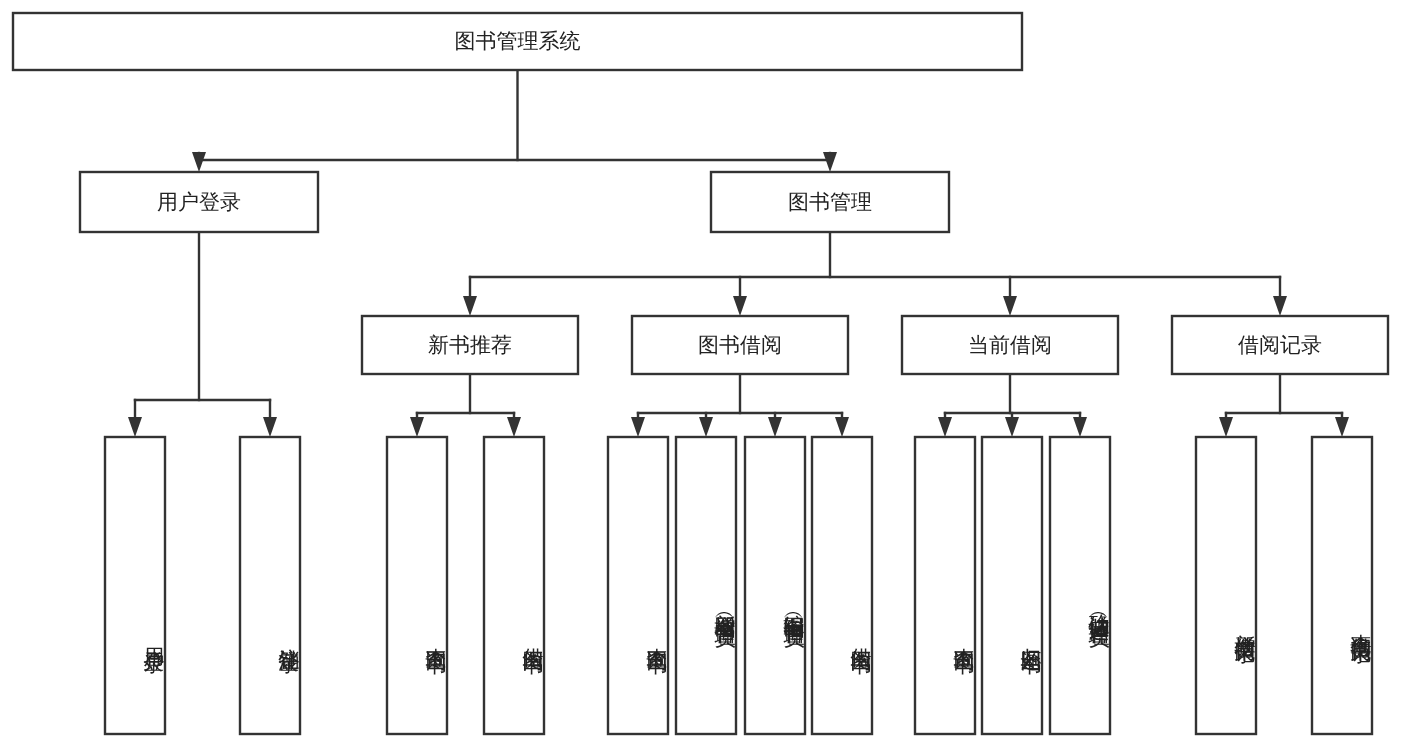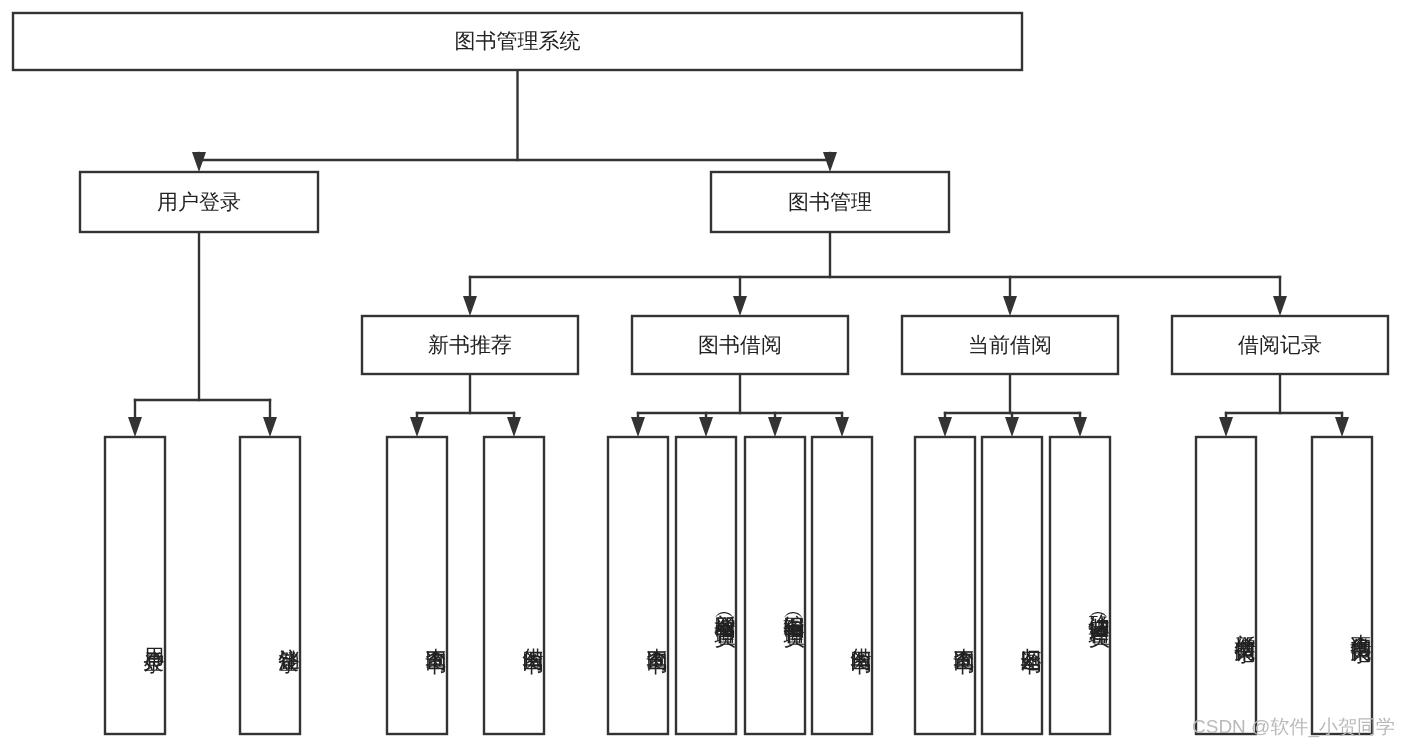--- a/index.html
+++ b/index.html
@@ -173,15 +173,14 @@
       <div class="node-label-v" style="left: 676px; top: 482px; width: 60px; height: 248px;">新增图书（管理员）</div>
       <div class="node-label-v" style="left: 745px; top: 482px; width: 60px; height: 248px;">编辑图书（管理员）</div>
       <div class="node-label-v" style="left: 812px; top: 539.5px; width: 60px; height: 190.5px;">借阅图书</div>
       <div class="node-label-v" style="left: 915px; top: 539.5px; width: 60px; height: 190.5px;">查询图书</div>
       <div class="node-label-v" style="left: 982px; top: 539.5px; width: 60px; height: 190.5px;">归还图书</div>
       <div class="node-label-v" style="left: 1050px; top: 482px; width: 60px; height: 248px;">确认归还（管理员）</div>
       <div class="node-label-v" style="left: 1196px; top: 516.5px; width: 60px; height: 213.5px;">新增借阅记录</div>
       <div class="node-label-v" style="left: 1312px; top: 516.5px; width: 60px; height: 213.5px;">查询借阅记录</div>
     </div>
 
-  <div class="watermark" style="left: 1192px; top: 714px;">CSDN @软件_小贺同学</div>
 
 </div>
 
 </body></html>

